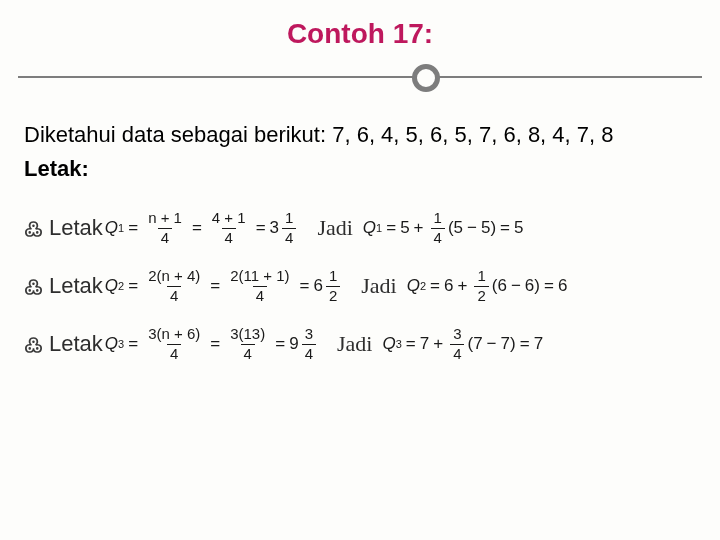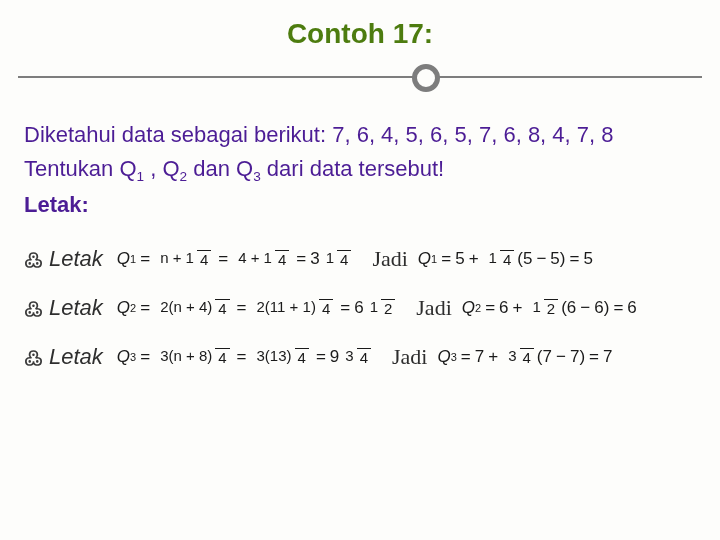--- a/index.html
+++ b/index.html
@@ -9,21 +9,21 @@
     background: #fdfdfb;
     font-family: Arial, Helvetica, sans-serif;
     color: #3b3b3b;
     position: relative;
     overflow: hidden;
   }
   .title {
     text-align: center;
     font-size: 28px;
     font-weight: bold;
-    color: #4d7c0f;
+    color: #be185d;
     padding-top: 18px;
     padding-bottom: 14px;
   }
   .rule-wrap {
     position: relative;
     height: 28px;
     margin-bottom: 26px;
   }
   .rule {
     position: absolute;
@@ -40,58 +40,58 @@
     width: 28px;
     height: 28px;
     border: 5px solid #7d7d7d;
     border-radius: 50%;
     background: #fdfdfb;
   }
   .content {
     padding: 0 24px;
     font-size: 22px;
     line-height: 1.55;
-    color: #4c1d95;
+    color: #000000;
   }
   .content .bold { font-weight: bold; }
   sub { font-size: 0.62em; vertical-align: sub; }
 
   .qrows {
     padding: 24px 24px 0 24px;
   }
   .qrow {
     display: flex;
     align-items: center;
     margin-bottom: 22px;
     font-size: 22px;
     color: #2e2e2e;
   }
   .bullet {
     font-family: Georgia, serif;
     font-size: 20px;
     margin-right: 6px;
     color: #3a3a3a;
   }
-  .letak-label { margin-right: 14px; font-style: italic; }
+  .letak-label { margin-right: 2px; }
   .jadi-label { margin: 0 10px 0 18px; font-family: Liberation Serif, serif; }
 
   
   .math {
     display: inline-flex;
     align-items: center;
     font-size: 17px;
     color: #1a1a1a;
     white-space: nowrap;
   }
   .mi { font-style: italic; }
   .msub { font-size: 11px; vertical-align: sub; font-style: normal; }
   .op { padding: 0 4px; }
   .frac {
     display: inline-flex;
-    flex-direction: row;
+    flex-direction: column;
     align-items: center;
     vertical-align: middle;
     margin: 0 3px;
     font-size: 15px;
     line-height: 1.1;
   }
   .frac .num { padding: 0 3px 1px 3px; }
   .frac .den { border-top: 1.2px solid #1a1a1a; padding: 1px 3px 0 3px; }
   .paren { font-size: 17px; }
 </style>
@@ -102,23 +102,20 @@
 
 <div class="rule-wrap">
   <div class="rule"></div>
   <div class="ring"></div>
 </div>
 
 <div class="content">
   <div>
     <span>Diketahui data sebagai berikut: </span><span>7, 6, 4, 5, 6, 5, 7, 6, 8, 4, 7, 8</span>
   </div>
-  <div>
-    <span>Tentukan Q</span><sub>1</sub><span> , Q</span><sub>2</sub><span> dan Q</span><sub>3</sub><span> dari data tersebut!</span>
-  </div>
   <div class="bold">Letak:</div>
 </div>
 
 <div class="qrows">
 
   <div class="qrow">
     <span class="bullet">߷</span>
     <span class="letak-label">Letak</span>
     <span class="math">
       <span class="mi">Q</span>
@@ -206,21 +203,21 @@
   </div>
 
   <div class="qrow">
     <span class="bullet">߷</span>
     <span class="letak-label">Letak</span>
     <span class="math">
       <span class="mi">Q</span>
         <span class="msub">3</span>
       <span class="op">=</span>
       <span class="frac">
-          <span class="num">3(n + 8)</span>
+          <span class="num">3(n + 6)</span>
           <span class="den">4</span>
         </span>
       <span class="op">=</span>
       <span class="frac">
           <span class="num">3(13)</span>
           <span class="den">4</span>
         </span>
       <span class="op">=</span>
       <span>9</span>
       <span class="frac">

